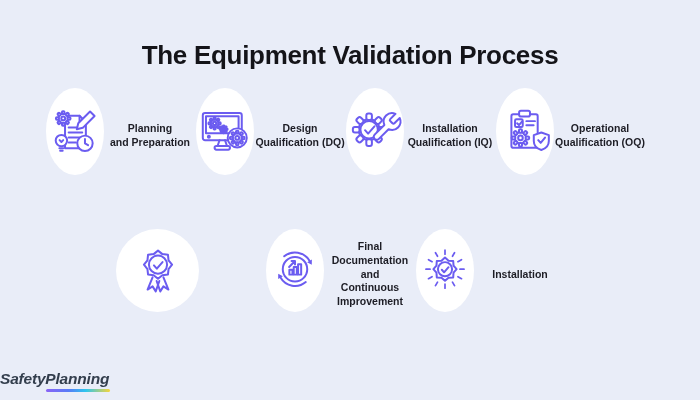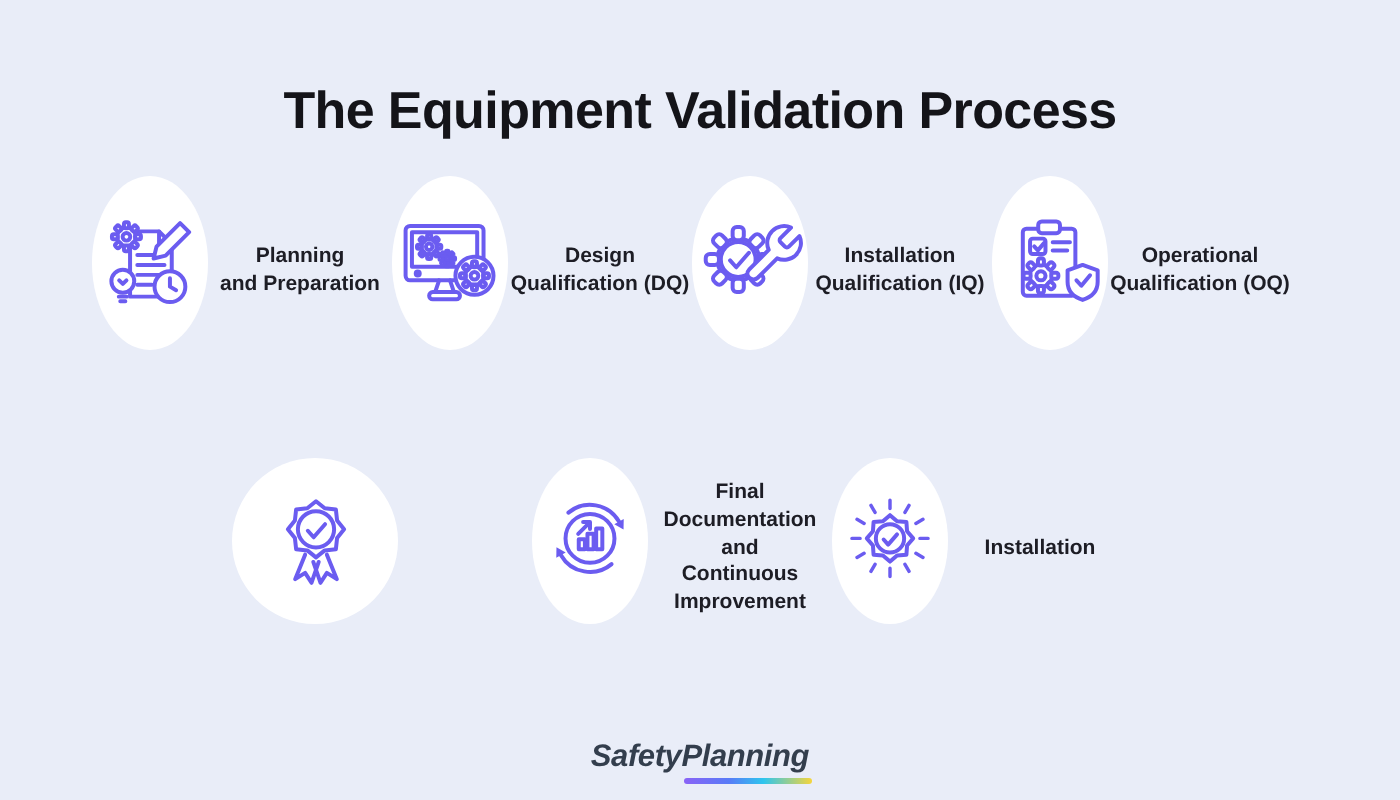--- a/index.html
+++ b/index.html
@@ -15,21 +15,21 @@
   .row{position:absolute;left:0;width:100%;display:flex;justify-content:center;}
   .row1{top:88px;left:-4px;}
   .row2{top:229px;left:-9px;}
   .stage{width:150px;display:flex;flex-direction:row;align-items:center;}
   .bubble{width:87px;height:87px;border-radius:50%;background:#ffffff;
           display:flex;align-items:center;justify-content:center;}
   .row2 .bubble{width:83px;height:83px;}
   .label{margin-top:8px;width:170px;text-align:center;white-space:pre-line;
          font-size:10.5px;font-weight:700;line-height:1.3;color:var(--ink);}
   .icon{color:var(--accent);display:block;}
-  .brand{position:absolute;top:370px;left:0;width:100%;display:flex;justify-content:center;}
+  .brand{position:absolute;top:370px;left:0;width:100%;display:flex;}
   .brand-text{font-size:15.5px;font-weight:800;font-style:italic;letter-spacing:-0.2px;
               color:var(--logo_ink);display:inline-flex;}
   .brand-culture{position:relative;display:inline-block;}
   .brand-underline{position:absolute;left:1px;right:-1px;bottom:-4px;height:3px;border-radius:2px;
        background:linear-gradient(90deg,var(--grad1) 0%,var(--grad2) 35%,var(--grad3) 62%,var(--grad4) 100%);}
 </style>
 </head>
 <body>
 
 <svg width="0" height="0" style="position:absolute" aria-hidden="true">

